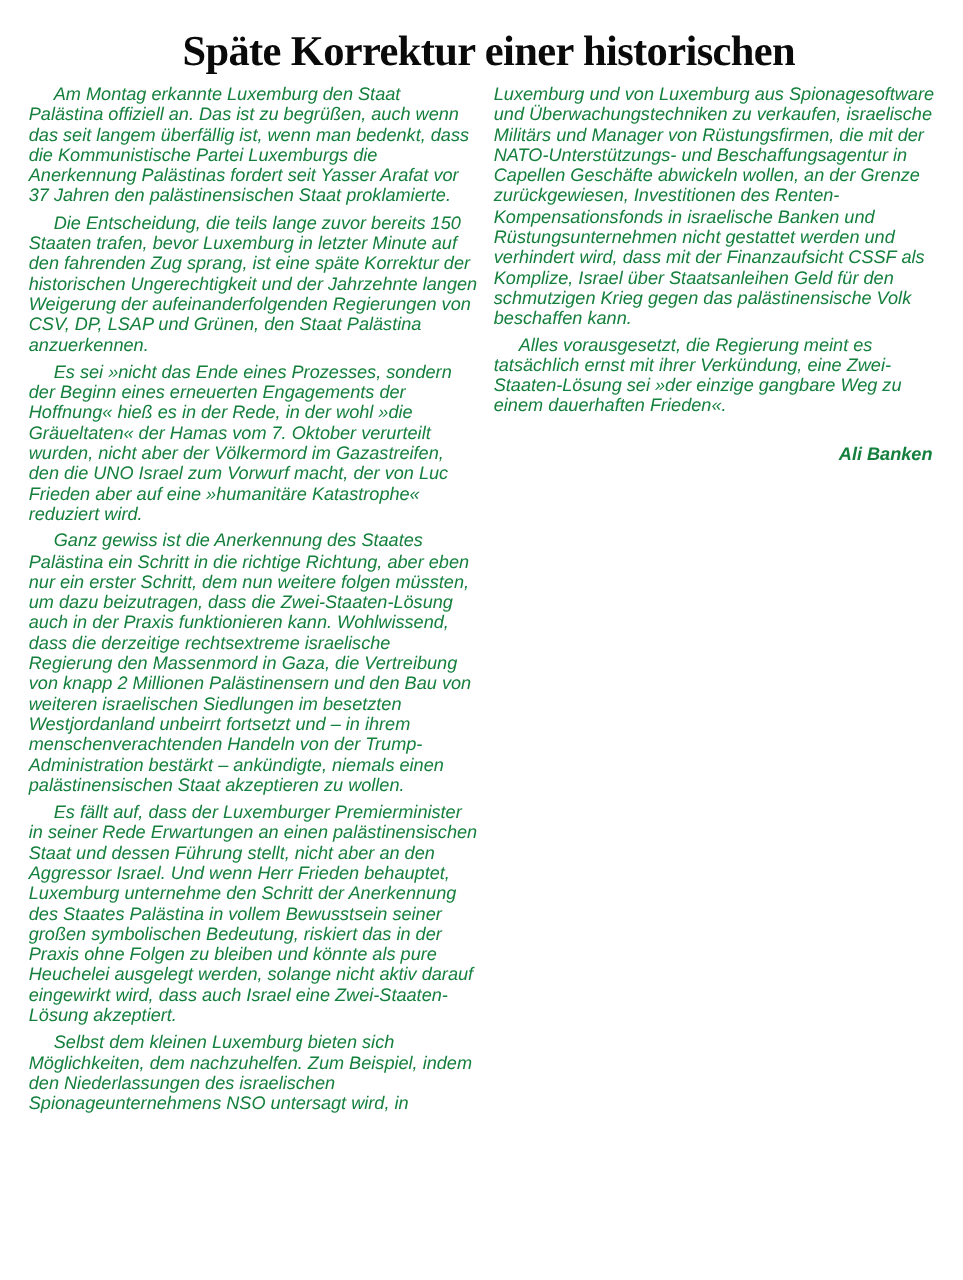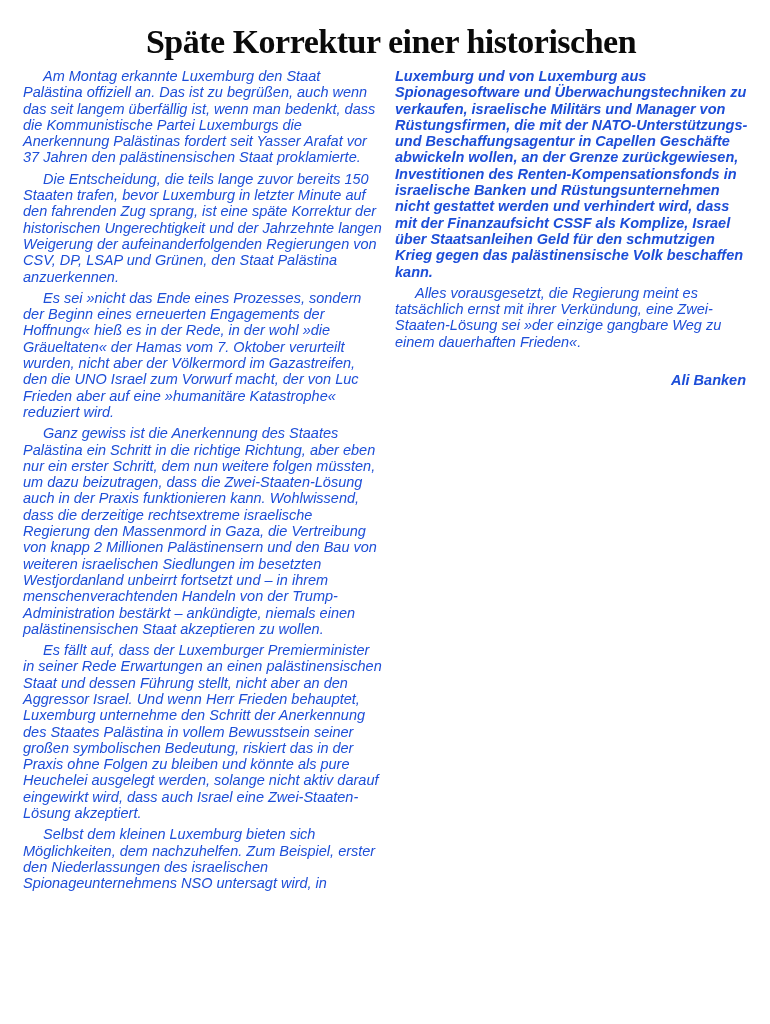--- a/index.html
+++ b/index.html
@@ -35,30 +35,29 @@
     display: flex;
     gap: 13px;
     margin-top: 8px;
   }
   .col {
     width: 359px;
     flex: 0 0 359px;
     font-style: italic;
     font-size: 14.5px;
     line-height: 16.3px;
-    color: #1d4ed8;
+    color: #15803d;
     text-align: left;
   }
   .col p {
     margin: 0 0 5px 0;
     text-indent: 20px;
   }
   .col p.continuation {
     text-indent: 0;
-    font-weight: bold;
   }
   .signature {
     text-align: right;
     font-weight: bold;
     margin-top: 22px !important;
     padding-right: 8px;
     text-indent: 0 !important;
   }
 </style>
 </head>
@@ -71,21 +70,21 @@
   </h1>
 
   <div class="columns">
 
     <div class="col">
       <p>Am Montag erkannte Luxemburg den Staat Palästina offiziell an. Das ist zu begrüßen, auch wenn das seit langem überfällig ist, wenn man bedenkt, dass die Kommunistische Partei Luxemburgs die Anerkennung Palästinas fordert seit Yasser Arafat vor 37 Jahren den palästinensischen Staat proklamierte.</p>
       <p>Die Entscheidung, die teils lange zuvor bereits 150 Staaten trafen, bevor Luxemburg in letzter Minute auf den fahrenden Zug sprang, ist eine späte Korrektur der historischen Ungerechtigkeit und der Jahrzehnte langen Weigerung der aufeinanderfolgenden Regierungen von CSV, DP, LSAP und Grünen, den Staat Palästina anzuerkennen.</p>
       <p>Es sei »nicht das Ende eines Prozesses, sondern der Beginn eines erneuerten Engagements der Hoffnung« hieß es in der Rede, in der wohl »die Gräueltaten« der Hamas vom 7. Oktober verurteilt wurden, nicht aber der Völkermord im Gazastreifen, den die UNO Israel zum Vorwurf macht, der von Luc Frieden aber auf eine »humanitäre Katastrophe« reduziert wird.</p>
       <p>Ganz gewiss ist die Anerkennung des Staates Palästina ein Schritt in die richtige Richtung, aber eben nur ein erster Schritt, dem nun weitere folgen müssten, um dazu beizutragen, dass die Zwei-Staaten-Lösung auch in der Praxis funktionieren kann. Wohlwissend, dass die derzeitige rechtsextreme israelische Regierung den Massenmord in Gaza, die Vertreibung von knapp 2 Millionen Palästinensern und den Bau von weiteren israelischen Siedlungen im besetzten Westjordanland unbeirrt fortsetzt und – in ihrem menschenverachtenden Handeln von der Trump-Administration bestärkt – ankündigte, niemals einen palästinensischen Staat akzeptieren zu wollen.</p>
       <p>Es fällt auf, dass der Luxemburger Premierminister in seiner Rede Erwartungen an einen palästinensischen Staat und dessen Führung stellt, nicht aber an den Aggressor Israel. Und wenn Herr Frieden behauptet, Luxemburg unternehme den Schritt der Anerkennung des Staates Palästina in vollem Bewusstsein seiner großen symbolischen Bedeutung, riskiert das in der Praxis ohne Folgen zu bleiben und könnte als pure Heuchelei ausgelegt werden, solange nicht aktiv darauf eingewirkt wird, dass auch Israel eine Zwei-Staaten-Lösung akzeptiert.</p>
-      <p>Selbst dem kleinen Luxemburg bieten sich Möglichkeiten, dem nachzuhelfen. Zum Beispiel, erster den Niederlassungen des israelischen Spionageunternehmens NSO untersagt wird, in</p>
+      <p>Selbst dem kleinen Luxemburg bieten sich Möglichkeiten, dem nachzuhelfen. Zum Beispiel, indem den Niederlassungen des israelischen Spionageunternehmens NSO untersagt wird, in</p>
     </div>
 
     <div class="col">
       <p class="continuation">Luxemburg und von Luxemburg aus Spionagesoftware und Überwachungstechniken zu verkaufen, israelische Militärs und Manager von Rüstungsfirmen, die mit der NATO-Unterstützungs- und Beschaffungsagentur in Capellen Geschäfte abwickeln wollen, an der Grenze zurückgewiesen, Investitionen des Renten-Kompensationsfonds in israelische Banken und Rüstungsunternehmen nicht gestattet werden und verhindert wird, dass mit der Finanzaufsicht CSSF als Komplize, Israel über Staatsanleihen Geld für den schmutzigen Krieg gegen das palästinensische Volk beschaffen kann.</p>
       <p>Alles vorausgesetzt, die Regierung meint es tatsächlich ernst mit ihrer Verkündung, eine Zwei-Staaten-Lösung sei »der einzige gangbare Weg zu einem dauerhaften Frieden«.</p>
       <p class="signature">Ali Banken</p>
     </div>
 
   </div>
 

